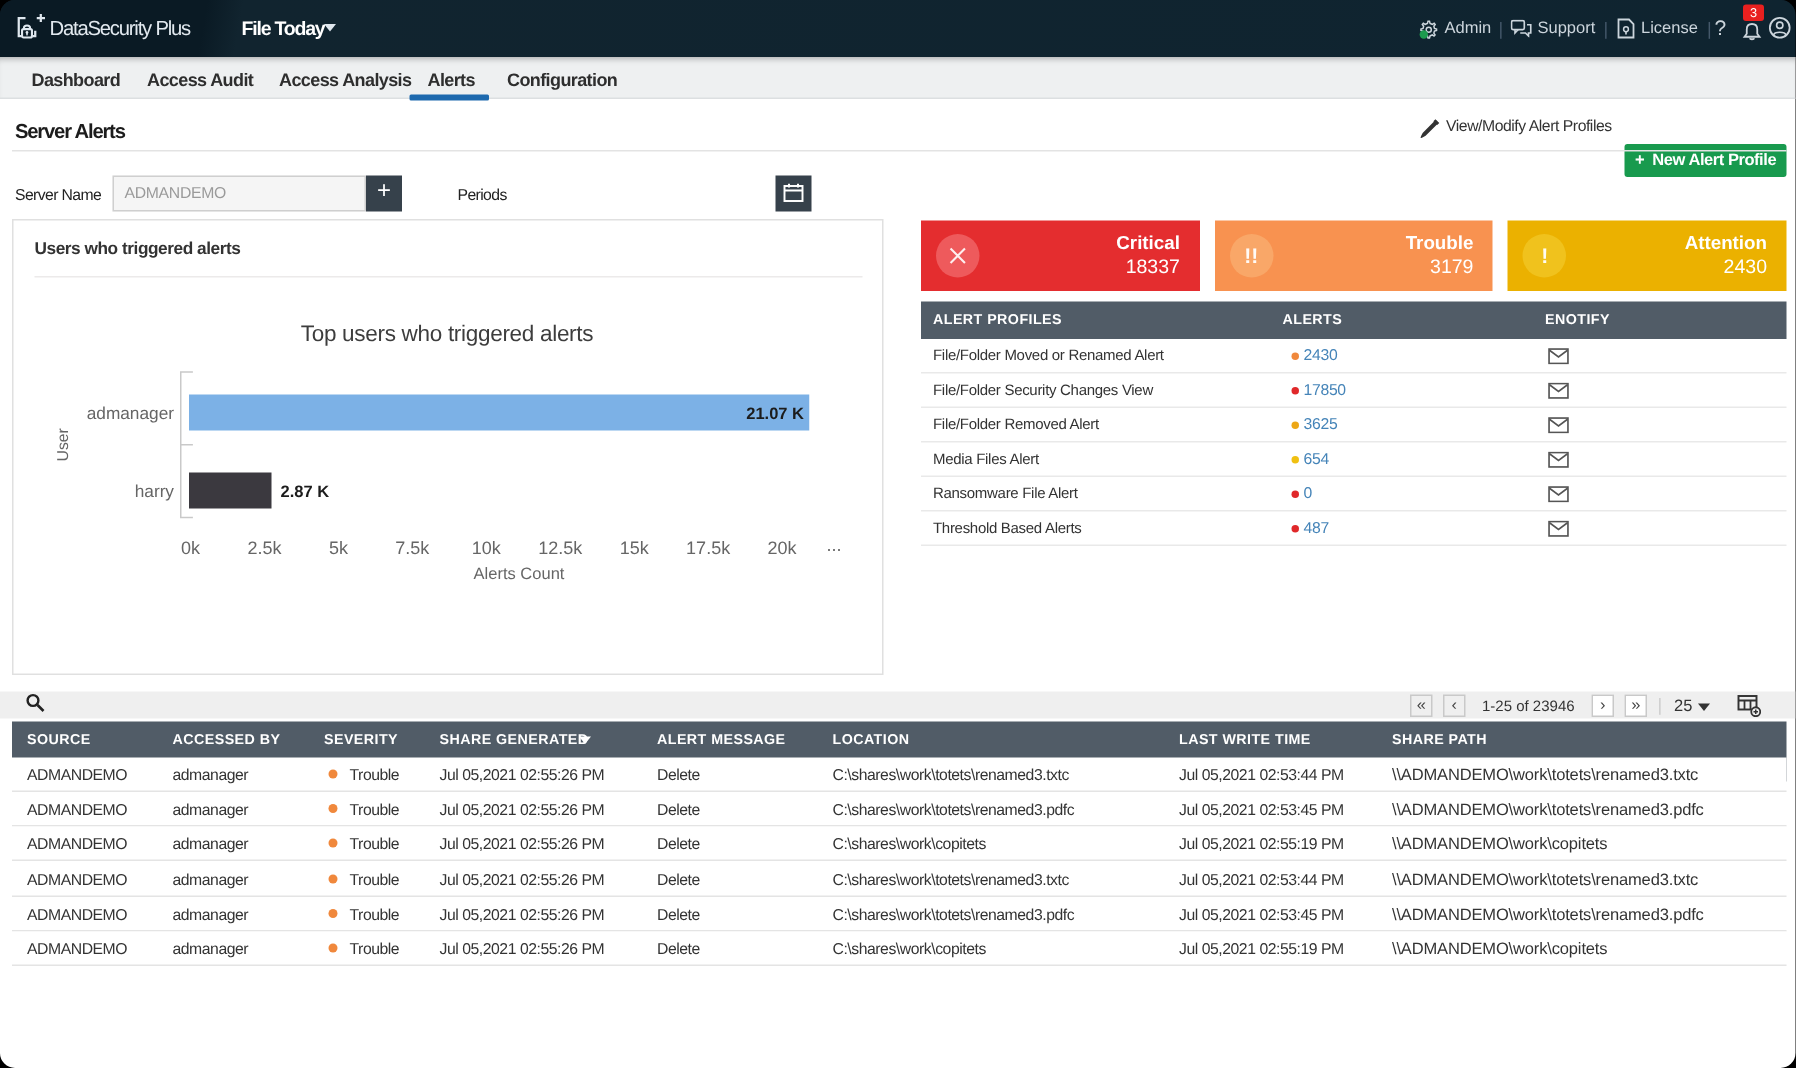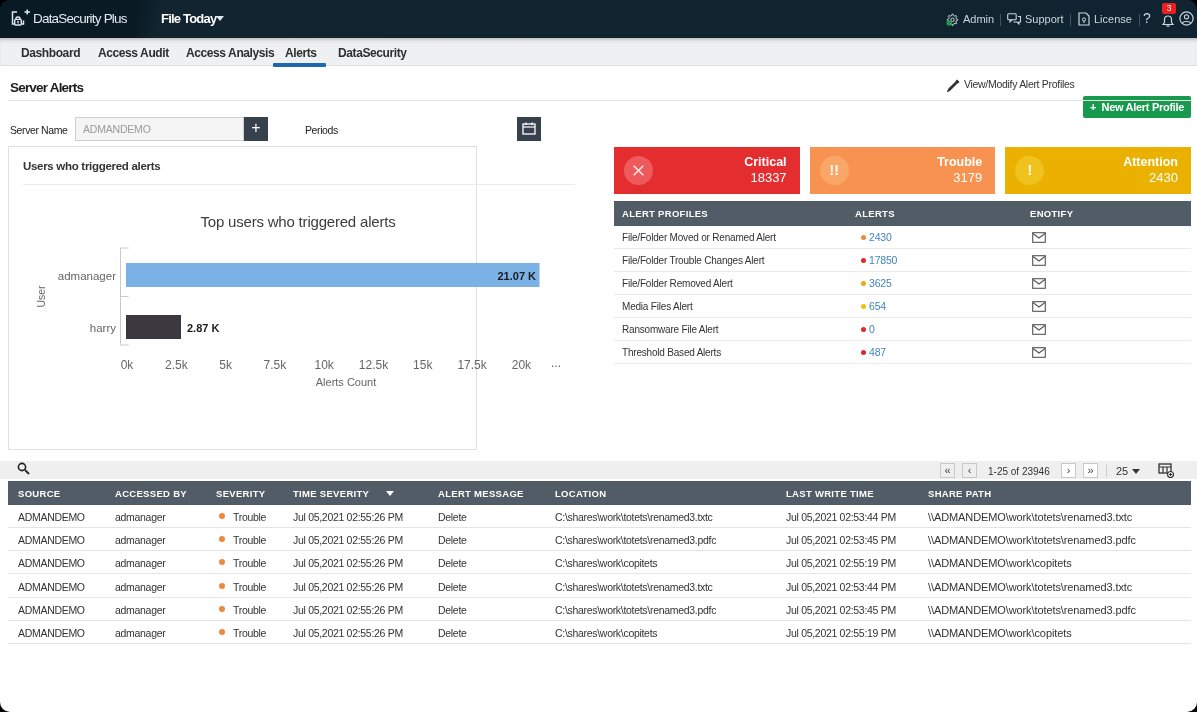--- a/index.html
+++ b/index.html
@@ -26,21 +26,21 @@
 #viewmod { position:absolute; left:964px; top:78px; font-size:10.5px; color:#333; letter-spacing:-0.3px; }
 #newalert { position:absolute; left:1083px; top:72px; width:108px; height:22px; background:#189a4e; border-radius:2px; color:#fff; font-size:11px; font-weight:bold; text-align:center; line-height:22px; letter-spacing:-0.3px;margin-top:24px; }
 #divider1 { position:absolute; left:8px; top:100px; width:1183px; height:1px; background:#e3e3e3; }
 
 
 .ctl-label { position:absolute; font-size:10.5px; color:#222; letter-spacing:-0.4px; }
 .ctl-input { position:absolute; height:24px; background:#f5f5f5; border:1px solid #cfcfcf; font-size:10.5px; color:#9a9a9a; line-height:22px; padding-left:7px; letter-spacing:-0.2px; }
 .ctl-btn { position:absolute; width:24px; height:24px; background:#36414b; color:#fff; text-align:center; }
 
 
-#card { position:absolute; left:8px; top:146px; width:469px; height:304px; background:#fff; border:1px solid #e0e0e0; }
+#card { position:absolute; left:8px; top:146px; width:581px; height:304px; background:#fff; border:1px solid #e0e0e0; }
 #card h3 { position:absolute; left:14px; top:13px; font-size:11.5px; font-weight:bold; color:#333; letter-spacing:-0.3px; }
 #card .cdiv { position:absolute; left:14px; top:37px; width:552px; height:1px; background:#eceaea; }
 
 
 .abox { position:absolute; top:147px; width:185.6px; height:47px; color:#fff; }
 .abox .circ { position:absolute; left:10px; top:9px; width:29px; height:29px; border-radius:50%; text-align:center; }
 .abox .t1 { position:absolute; right:13px; top:8px; font-size:12.5px; font-weight:bold; }
 .abox .t2 { position:absolute; right:13px; top:23px; font-size:13px; }
 
 
@@ -114,21 +114,21 @@
       <circle cx="7.5" cy="5.8" r="2.1" fill="none" stroke="#ccd5dc" stroke-width="1.1"></circle>
       <path d="M3.4 12.3 C4 9.9 11 9.9 11.6 12.3" fill="none" stroke="#ccd5dc" stroke-width="1.1"></path>
     </svg>
   </div>
 
   <div id="tabs">
     <span class="tab" style="left:21px">Dashboard</span>
     <span class="tab" style="left:98px">Access Audit</span>
     <span class="tab" style="left:186px">Access Analysis</span>
     <span class="tab" style="left:285px">Alerts</span>
-    <span class="tab" style="left:338px">DataSecurity</span>
+    <span class="tab" style="left:338px">Configuration</span>
   </div>
   <div id="tab-underline"></div>
 
   <div id="heading">Server Alerts</div>
   <svg class="abs" style="left:947px;top:79px" width="13" height="13" viewBox="0 0 13 13">
     <path d="M1 12 L3 11 L11 3 L10 2 L2 10 Z" stroke="#333" stroke-width="1.4" fill="#333"></path>
     <path d="M9.3 1.2 L11.8 3.7" stroke="#333" stroke-width="2"></path>
   </svg>
   <div id="viewmod">View/Modify Alert Profiles</div>
   <div id="newalert">+&nbsp; New Alert Profile</div>
@@ -208,21 +208,21 @@
     <div class="prow" style="top:24.5px">
       <span class="nm">File/Folder Moved or Renamed Alert</span>
       <span class="dot" style="background:#f0883c"></span>
         <span class="num">2430</span>
       <svg class="env" width="14" height="11" viewBox="0 0 14 11">
           <rect x="0.7" y="0.7" width="12.6" height="9.6" fill="none" stroke="#555" stroke-width="1.1"></rect>
           <path d="M1 1.5 L7 6 L13 1.5" fill="none" stroke="#555" stroke-width="1.1"></path>
         </svg>
     </div>
     <div class="prow" style="top:47.5px">
-      <span class="nm">File/Folder Trouble Changes Alert</span>
+      <span class="nm">File/Folder Security Changes View</span>
       <span class="dot" style="background:#e0282a"></span>
         <span class="num">17850</span>
       <svg class="env" width="14" height="11" viewBox="0 0 14 11">
           <rect x="0.7" y="0.7" width="12.6" height="9.6" fill="none" stroke="#555" stroke-width="1.1"></rect>
           <path d="M1 1.5 L7 6 L13 1.5" fill="none" stroke="#555" stroke-width="1.1"></path>
         </svg>
     </div>
     <div class="prow" style="top:70.5px">
       <span class="nm">File/Folder Removed Alert</span>
       <span class="dot" style="background:#eda716"></span>
@@ -278,21 +278,21 @@
     <rect x="1" y="1" width="12" height="9" fill="none" stroke="#333" stroke-width="1.3"></rect>
     <path d="M1 4 L13 4 M5 4 L5 10 M9 4 L9 10" stroke="#333" stroke-width="1.2"></path>
     <circle cx="12.5" cy="11.5" r="3" fill="#efefef" stroke="#333" stroke-width="1.2"></circle>
     <path d="M12.5 10 L12.5 13 M11 11.5 L14 11.5" stroke="#333" stroke-width="1"></path>
   </svg>
 
   <div id="bhead">
     <span class="bh" style="left:10px">SOURCE</span>
     <span class="bh" style="left:107px">ACCESSED BY</span>
     <span class="bh" style="left:208px">SEVERITY</span>
-    <span class="bh" style="left:285px">TIME SEVERITY</span>
+    <span class="bh" style="left:285px">SHARE GENERATED</span>
     <span class="abs" style="left:378px;top:10px;width:0;height:0;border-left:4px solid transparent;border-right:4px solid transparent;border-top:5px solid #fff"></span>
     <span class="bh" style="left:430px">ALERT MESSAGE</span>
     <span class="bh" style="left:547px">LOCATION</span>
     <span class="bh" style="left:778px">LAST WRITE TIME</span>
     <span class="bh" style="left:920px">SHARE PATH</span>
   </div>
   <div class="brow" style="top:505px">
     <span class="bc" style="left:10px">ADMANDEMO</span>
       <span class="bc" style="left:107px">admanager</span>
       <span class="odot"></span>

